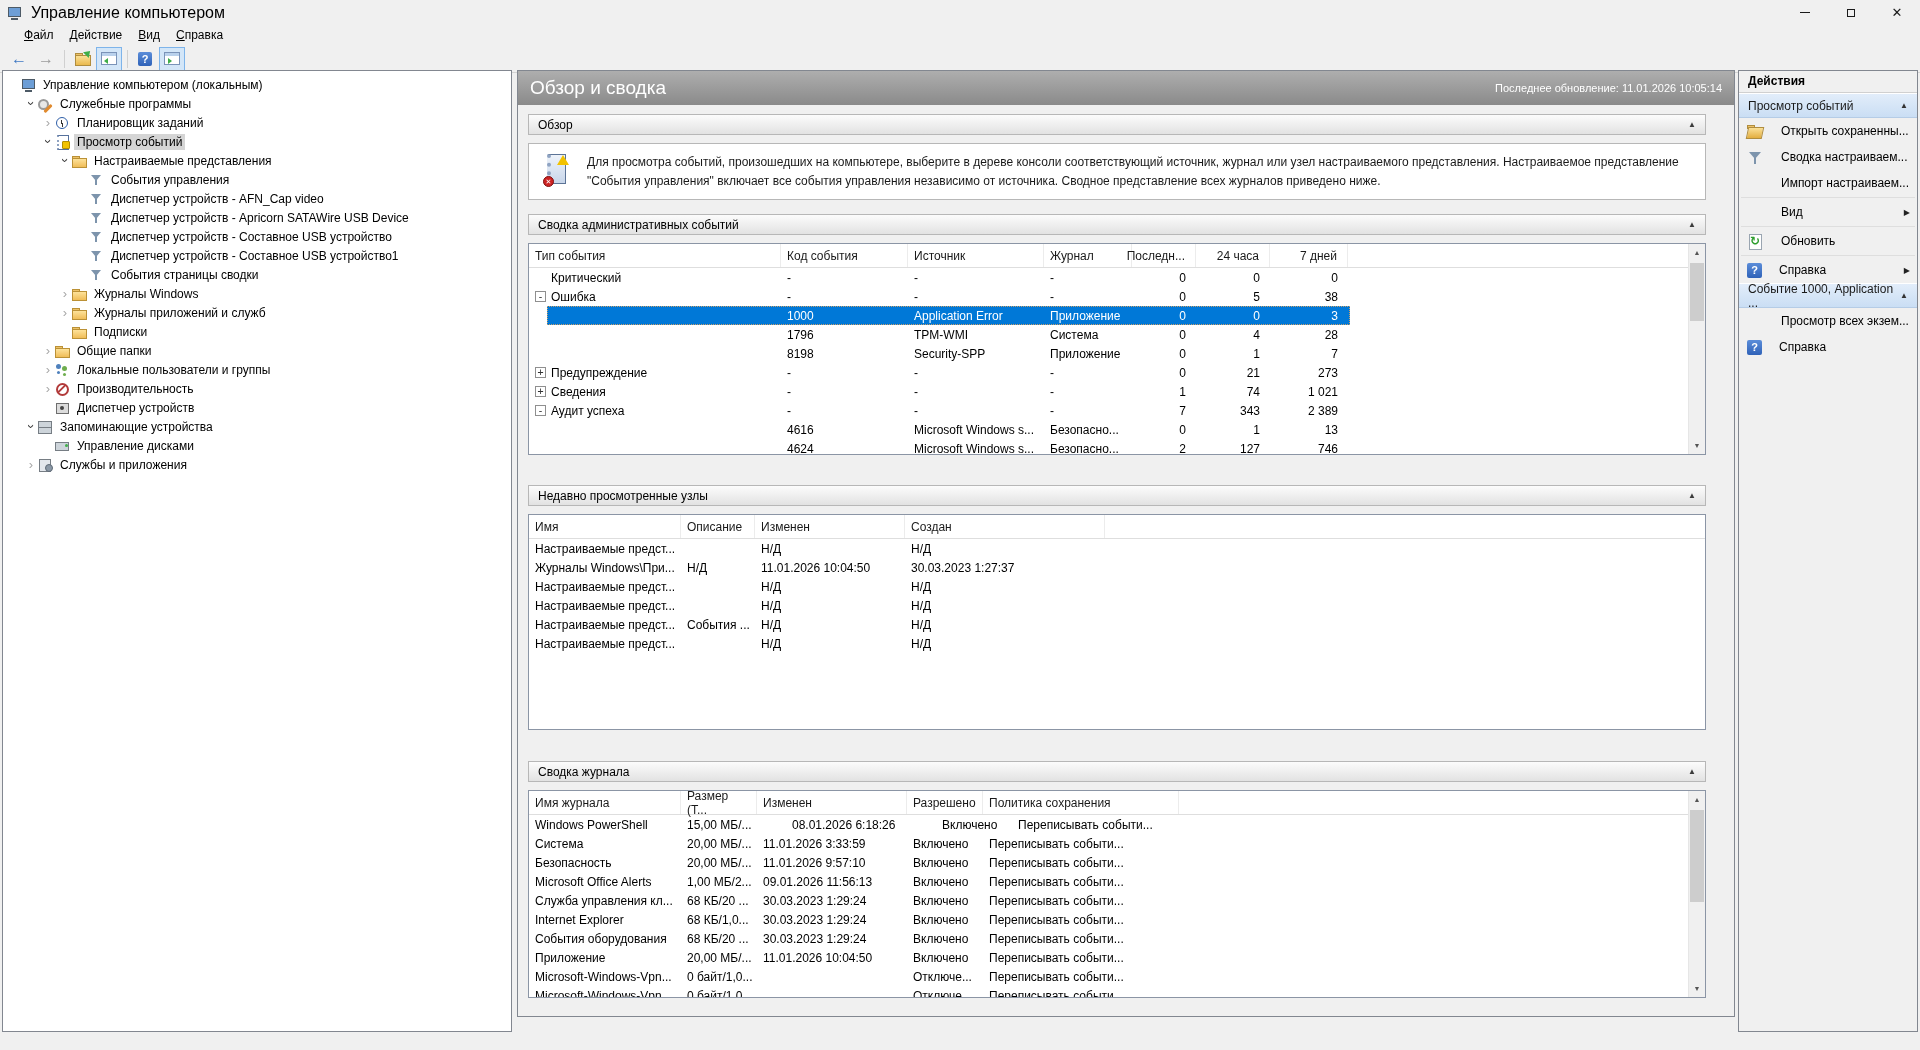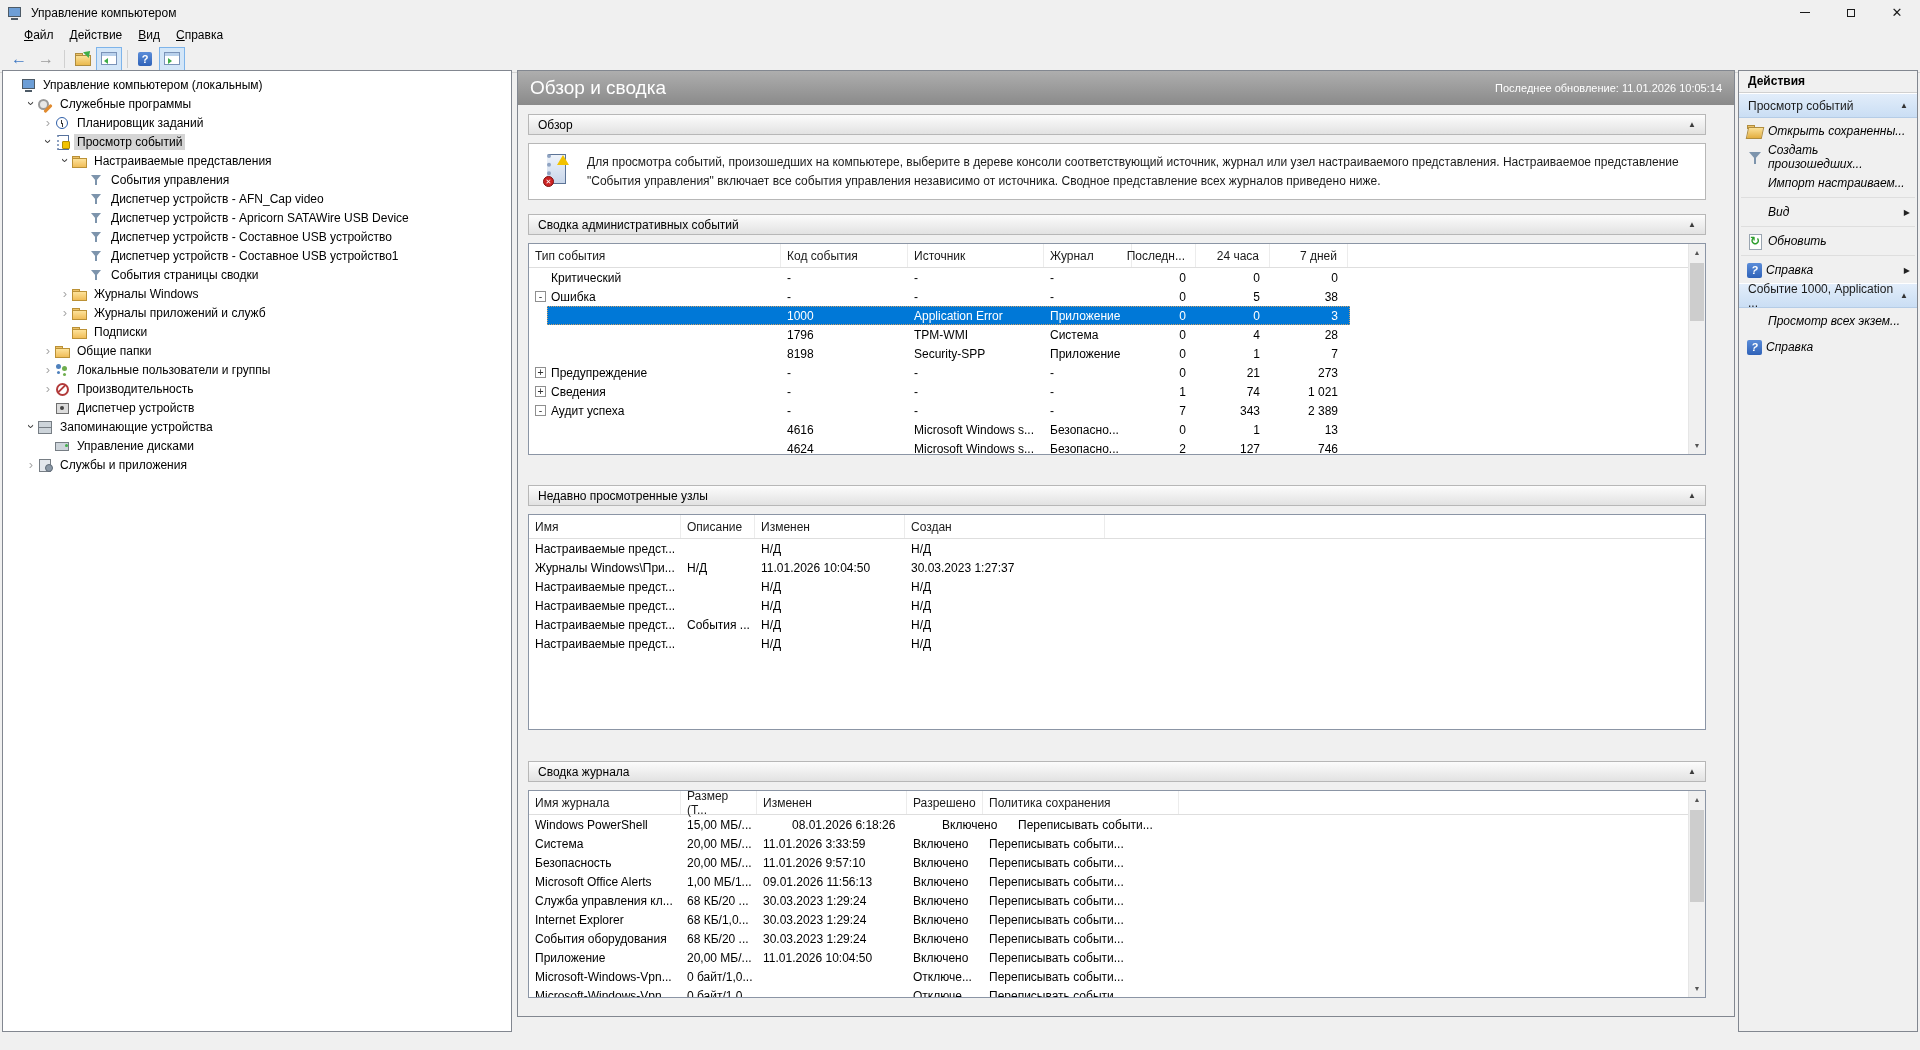--- a/index.html
+++ b/index.html
@@ -4,21 +4,21 @@
 <style>
   * { box-sizing: border-box; }
   html,body { margin:0; padding:0; }
   body {
     width:1920px; height:1050px; position:relative; overflow:hidden;
     background:#f0f0f0; color:#000;
     font-family:"Liberation Sans","DejaVu Sans",sans-serif; font-size:12px;
   }
   
   #titlebar { height:25px; display:flex; align-items:center; padding-left:7px; background:#f0f0f0; }
-  #titlebar .title { margin-left:5px; font-size:12px; }
+  #titlebar .title { margin-left:5px; font-size:16px; }
   #win-controls { margin-left:auto; display:flex; height:25px; }
   .wc { width:46px; height:25px; display:flex; align-items:center; justify-content:center; }
   .glyph-min { width:10px; height:0; border-top:1px solid #1a1a1a; }
   .glyph-restore { width:8px; height:8px; border:1px solid #1a1a1a; background:#f0f0f0; position:relative; }
   .glyph-restore::before { content:''; position:absolute; left:1px; top:-4px; width:8px; height:8px; border:1px solid #1a1a1a; z-index:-1; }
   .glyph-close { font-size:13px; line-height:1; color:#1a1a1a; }
   #menubar { height:20px; display:flex; align-items:center; padding-left:16px; background:#f0f0f0; }
   .menu-item { display:inline-block; padding:2px 8px; }
   .menu-item::first-letter { text-decoration:underline; }
   #toolbar { height:28px; display:flex; align-items:center; padding-left:6px; background:#f0f0f0; border-bottom:1px solid #d4d4d4; }
@@ -102,21 +102,21 @@
   .vscroll { position:absolute; top:0; right:0; bottom:0; width:17px; background:#f0f0f0; border-left:1px solid #e6e6e6; }
   .sb-btn { height:17px; display:flex; align-items:center; justify-content:center; font-size:7px; color:#555; }
   .sb-btn.down { position:absolute; bottom:0; left:0; right:0; }
   .sb-thumb { position:absolute; left:1px; right:1px; background:#cdcdcd; }
   #admin-scroll .sb-thumb { top:19px; height:58px; }
   #log-scroll .sb-thumb { top:19px; height:92px; }
   
   #actions-title { height:22px; padding:3px 9px; font-weight:bold; font-size:12px; border-bottom:1px solid #d0d0d0; }
   .act-sec-h { height:25px; display:flex; align-items:center; padding:0 9px; background:linear-gradient(#e2edfa,#cadef4); border-top:1px solid #fff; border-bottom:1px solid #b5cce6; font-size:12px; color:#1a1a1a; }
   .act-collapse { margin-left:auto; font-size:8px; color:#333; }
-  .act-item { height:26px; display:flex; align-items:center; padding:0 4px 0 8px; gap:4px; font-size:12px;font-style:italic; }
+  .act-item { height:26px; display:flex; align-items:center; padding:0 4px 0 8px; gap:17px; font-size:12px; }
   .act-sep { height:1px; background:#dedede; margin:1px 2px; }
   .act-sub { margin-left:auto; font-size:8px; color:#222; padding-right:3px; }
   .aic { display:inline-block; width:17px; height:15px; position:relative; flex:none; }
   .aic.open-saved-log::before { content:''; position:absolute; left:0; top:1px; width:6px; height:3px; background:#edc269; border:1px solid #b08d3e; border-bottom:none; }
   .aic.open-saved-log::after { content:''; position:absolute; left:0; top:3px; width:14px; height:10px; background:linear-gradient(#fbe096,#e3ae3f); border:1px solid #b08d3e; transform:skewX(-12deg); }
   .aic.create-custom-view::before { content:''; position:absolute; left:2px; top:2px; width:0; height:0; border-left:6px solid transparent; border-right:6px solid transparent; border-top:7px solid #7d94ac; }
   .aic.create-custom-view::after { content:''; position:absolute; left:7px; top:8px; width:2px; height:6px; background:#7d94ac; }
   .aic.refresh::before { content:''; position:absolute; left:2px; top:0; width:11px; height:14px; background:#fff; border:1px solid #9aa5b1; }
   .aic.refresh::after { content:'↻'; position:absolute; left:3px; top:0; color:#2e9e2e; font-weight:bold; font-size:12px; line-height:14px; }
 </style>
@@ -514,21 +514,21 @@
           </div>
           <div class="trow">
             <div class="cell" style="width: 152px;">Безопасность</div>
             <div class="cell" style="width: 76px;">20,00 МБ/...</div>
             <div class="cell" style="width: 150px;">11.01.2026 9:57:10</div>
             <div class="cell" style="width: 76px;">Включено</div>
             <div class="cell" style="width: 196px;">Переписывать событи...</div>
           </div>
           <div class="trow">
             <div class="cell" style="width: 152px;">Microsoft Office Alerts</div>
-            <div class="cell" style="width: 76px;">1,00 МБ/1...</div>
+            <div class="cell" style="width: 76px;">1,00 МБ/2...</div>
             <div class="cell" style="width: 150px;">09.01.2026 11:56:13</div>
             <div class="cell" style="width: 76px;">Включено</div>
             <div class="cell" style="width: 196px;">Переписывать событи...</div>
           </div>
           <div class="trow">
             <div class="cell" style="width: 152px;">Служба управления кл...</div>
             <div class="cell" style="width: 76px;">68 КБ/20 ...</div>
             <div class="cell" style="width: 150px;">30.03.2023 1:29:24</div>
             <div class="cell" style="width: 76px;">Включено</div>
             <div class="cell" style="width: 196px;">Переписывать событи...</div>
@@ -585,21 +585,21 @@
       <div class="act-sec-h">
         <span>Просмотр событий</span>
         <span class="act-collapse">▲</span>
       </div>
       <div class="act-item">
         <span class="aic open-saved-log"></span>
         <span>Открыть сохраненны...</span>
       </div>
       <div class="act-item">
         <span class="aic create-custom-view"></span>
-        <span>Создать произошедших...</span>
+        <span>Сводка настраиваем...</span>
       </div>
       <div class="act-item">
         <span class="aic"></span>
         <span>Импорт настраиваем...</span>
       </div>
       <div class="act-sep"></div>
       <div class="act-item">
         <span class="aic"></span>
         <span>Вид</span>
         <span class="act-sub">▶</span>

